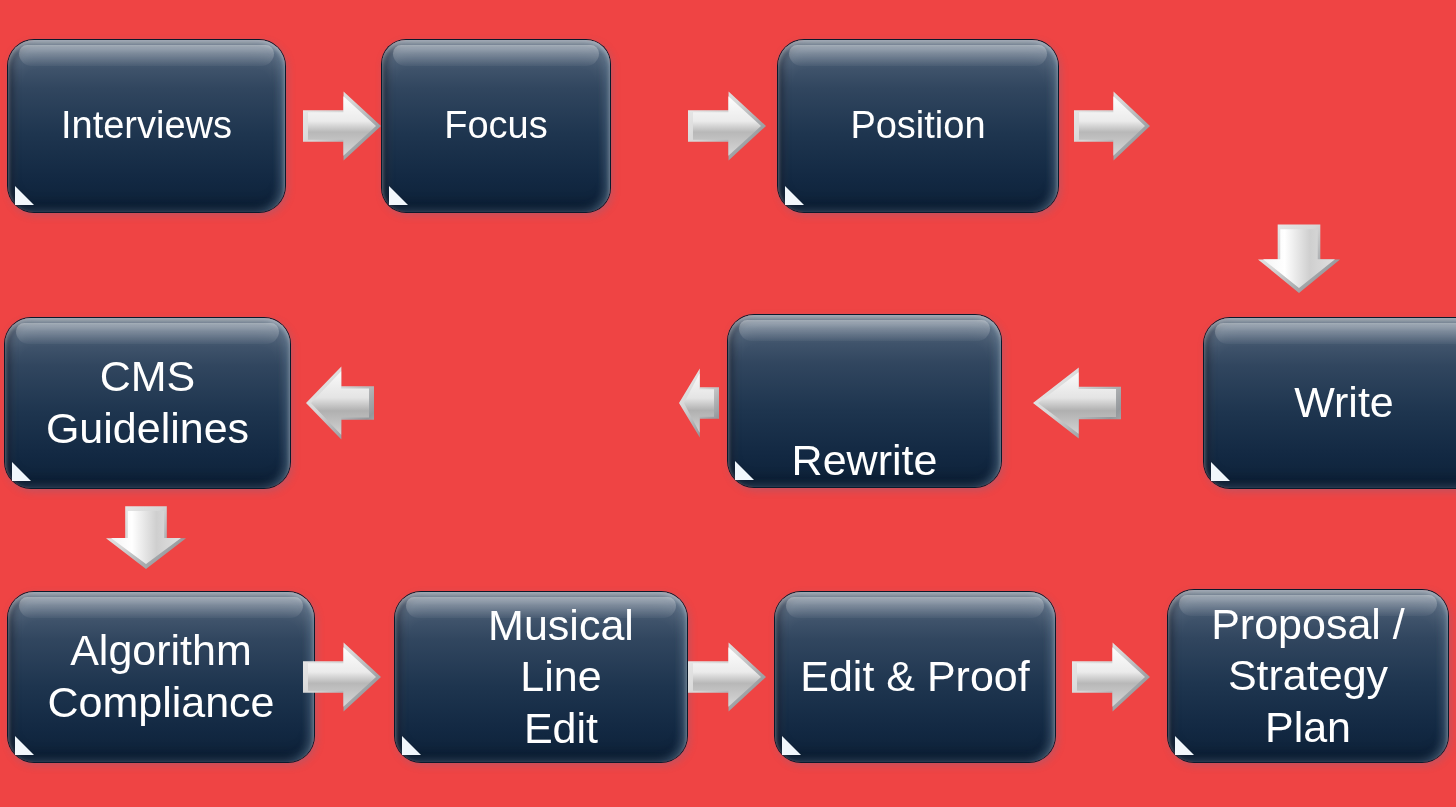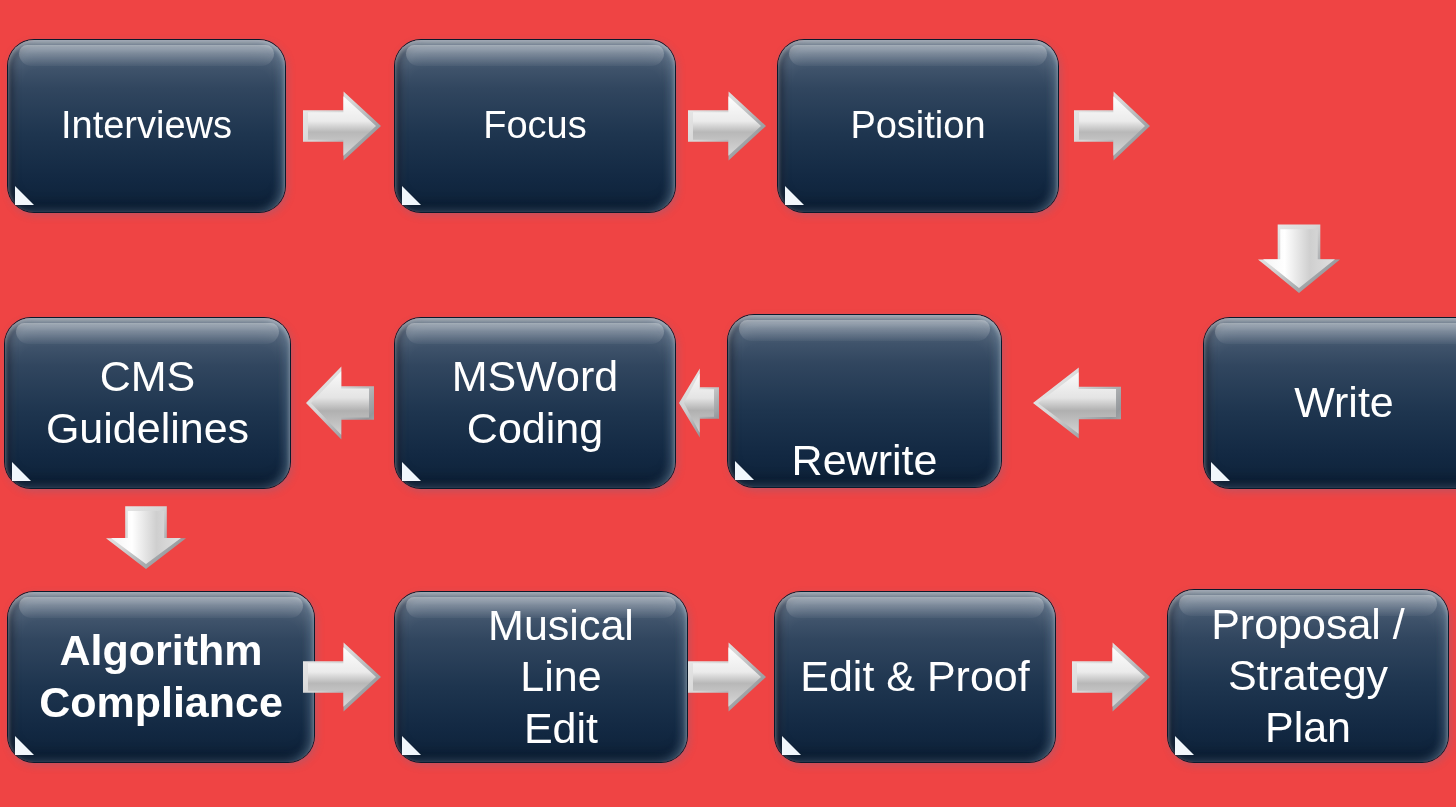--- a/index.html
+++ b/index.html
@@ -99,21 +99,21 @@
 
   <div class="node fs-a" style="left:8px; top:40px; width:277px; height:172px;">
     <span class="node-label">Interviews</span>
   </div>
 
   <div class="arrow" style="left:303px; top:90px; width:78px; height:72px;">
     <div class="ashape dir-right"></div>
     <div class="acore dir-right"></div>
   </div>
 
-  <div class="node fs-a" style="left:395px; top:40px; width:280px; height:172px;">
+  <div class="node fs-a" style="left:382px; top:40px; width:228px; height:172px;border-radius:24px;">
     <span class="node-label">Focus</span>
   </div>
 
   <div class="arrow" style="left:688px; top:90px; width:78px; height:72px;">
     <div class="ashape dir-right"></div>
     <div class="acore dir-right"></div>
   </div>
 
   <div class="node fs-a" style="left:778px; top:40px; width:280px; height:172px;">
     <span class="node-label">Position</span>
@@ -141,41 +141,37 @@
 
   <div class="node fs-b" style="left:728px; top:315px; width:273px; height:172px;align-items:flex-end;">
     <span class="node-label">Rewrite</span>
   </div>
 
   <div class="arrow" style="left:679px; top:367px; width:40px; height:72px;">
     <div class="ashape dir-left"></div>
     <div class="acore dir-left"></div>
   </div>
 
-  <div class="node fs-b" style="left:395px; top:318px; width:280px; height:170px;">
-    <span class="node-label">MSWord
-Coding</span>
-  </div>
 
   <div class="arrow" style="left:306px; top:365px; width:68px; height:76px;">
     <div class="ashape dir-left"></div>
     <div class="acore dir-left"></div>
   </div>
 
   <div class="node fs-b" style="left:5px; top:318px; width:285px; height:170px;">
     <span class="node-label">CMS
 Guidelines</span>
   </div>
 
   <div class="arrow" style="left:106px; top:505px; width:80px; height:64px;">
     <div class="ashape dir-down"></div>
     <div class="acore dir-down"></div>
   </div>
 
-  <div class="node fs-b" style="left:8px; top:592px; width:306px; height:170px;font-weight:bold;">
+  <div class="node fs-b" style="left:8px; top:592px; width:306px; height:170px;">
     <span class="node-label">Algorithm
 Compliance</span>
   </div>
 
   <div class="arrow" style="left:303px; top:641px; width:78px; height:72px;">
     <div class="ashape dir-right"></div>
     <div class="acore dir-right"></div>
   </div>
 
   <div class="node fs-b" style="left:395px; top:592px; width:252px; height:170px;padding-left:40px;">

